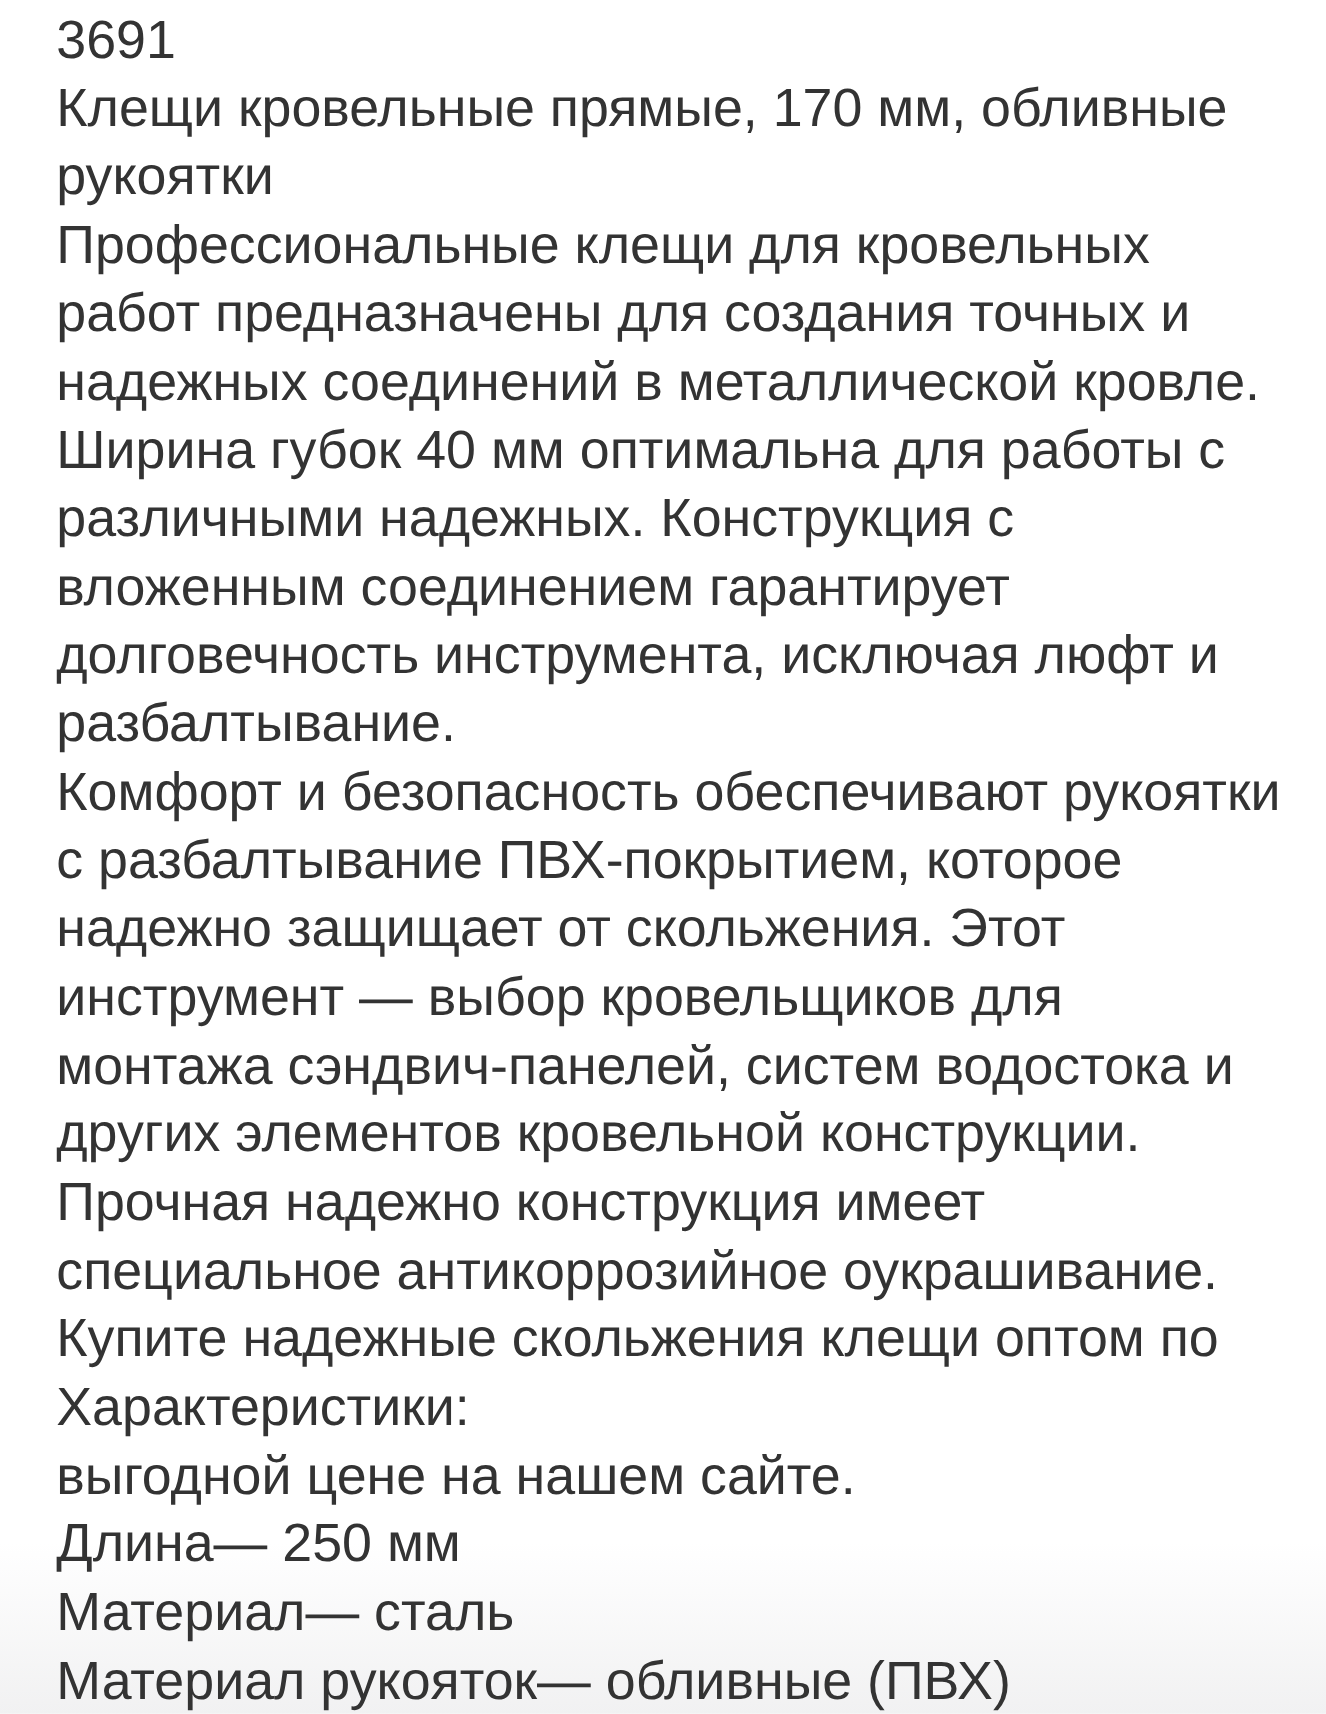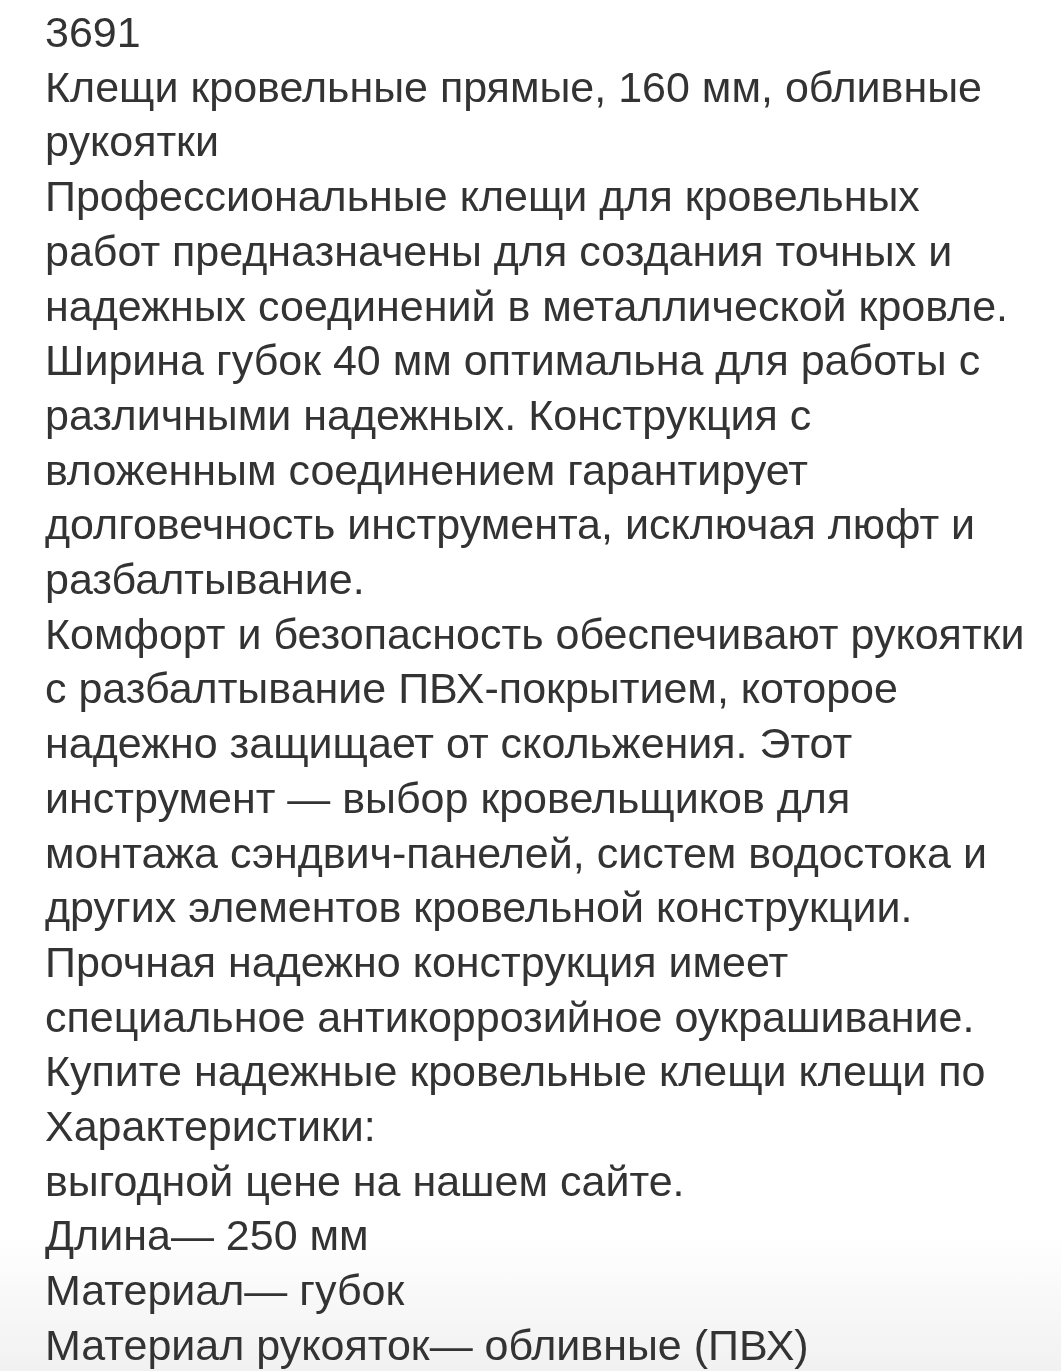--- a/index.html
+++ b/index.html
@@ -23,37 +23,37 @@
     white-space: nowrap;
     letter-spacing: 0px;
     font-weight: 400;
   }
 </style>
 </head>
 <body>
 
 <main class="doc">
   <div class="line">3691</div>
-  <div class="line">Клещи кровельные прямые, 160 мм, обливные</div>
+  <div class="line">Клещи кровельные прямые, 170 мм, обливные</div>
   <div class="line">рукоятки</div>
   <div class="line">Профессиональные клещи для кровельных</div>
   <div class="line">работ предназначены для создания точных и</div>
   <div class="line">надежных соединений в металлической кровле.</div>
   <div class="line">Ширина губок 40 мм оптимальна для работы с</div>
   <div class="line">различными надежных. Конструкция с</div>
   <div class="line">вложенным соединением гарантирует</div>
   <div class="line">долговечность инструмента, исключая люфт и</div>
   <div class="line">разбалтывание.</div>
   <div class="line">Комфорт и безопасность обеспечивают рукоятки</div>
   <div class="line">с разбалтывание ПВХ-покрытием, которое</div>
   <div class="line">надежно защищает от скольжения. Этот</div>
   <div class="line">инструмент — выбор кровельщиков для</div>
   <div class="line">монтажа сэндвич-панелей, систем водостока и</div>
   <div class="line">других элементов кровельной конструкции.</div>
   <div class="line">Прочная надежно конструкция имеет</div>
   <div class="line">специальное антикоррозийное оукрашивание.</div>
-  <div class="line">Купите надежные кровельные клещи клещи по</div>
+  <div class="line">Купите надежные скольжения клещи оптом по</div>
   <div class="line">Характеристики:</div>
   <div class="line">выгодной цене на нашем сайте.</div>
   <div class="line">Длина— 250 мм</div>
-  <div class="line">Материал— губок</div>
+  <div class="line">Материал— сталь</div>
   <div class="line">Материал рукояток— обливные (ПВХ)</div>
 </main>
 
 </body></html>

